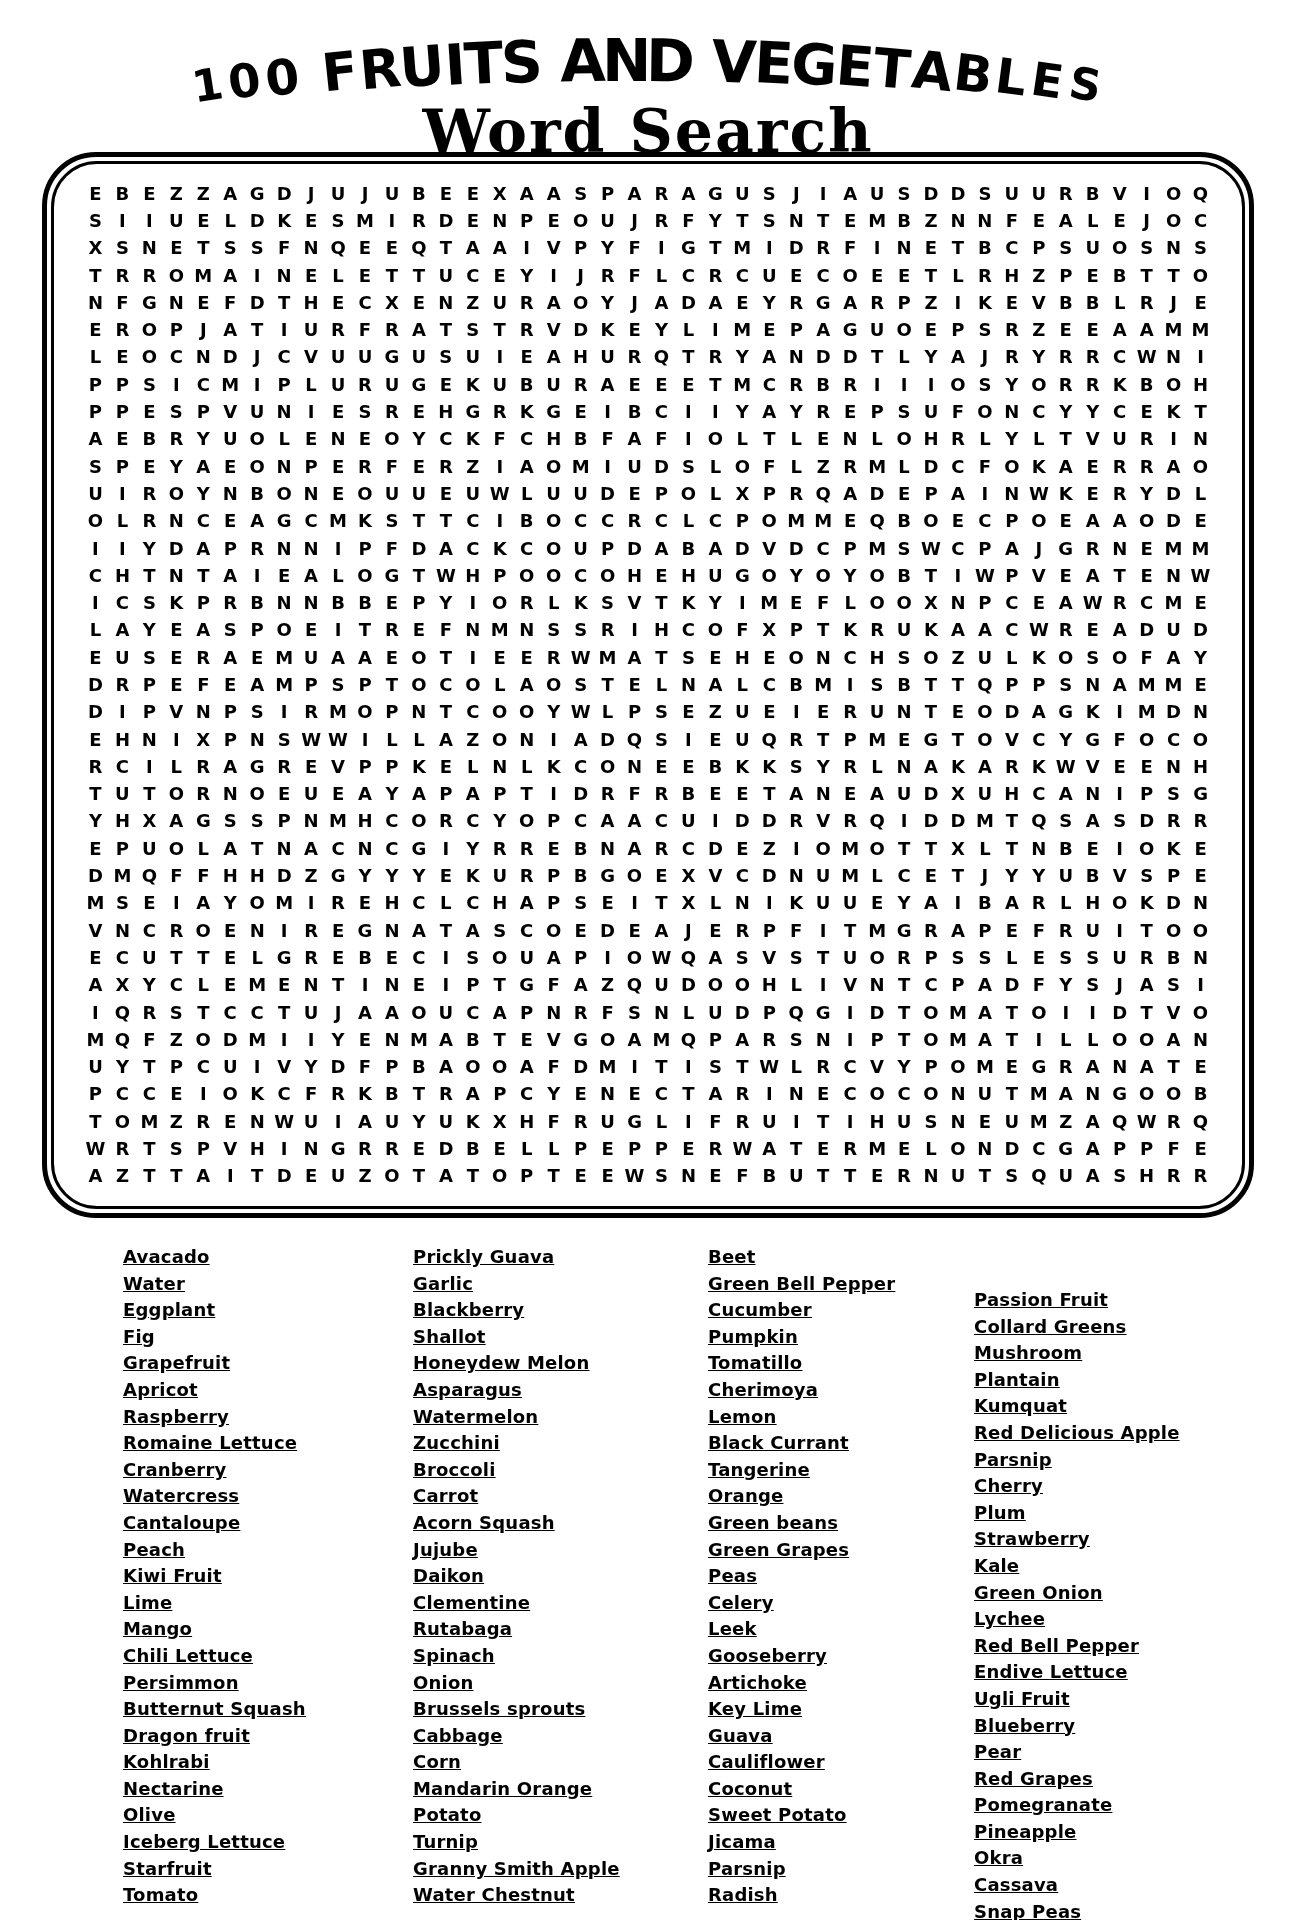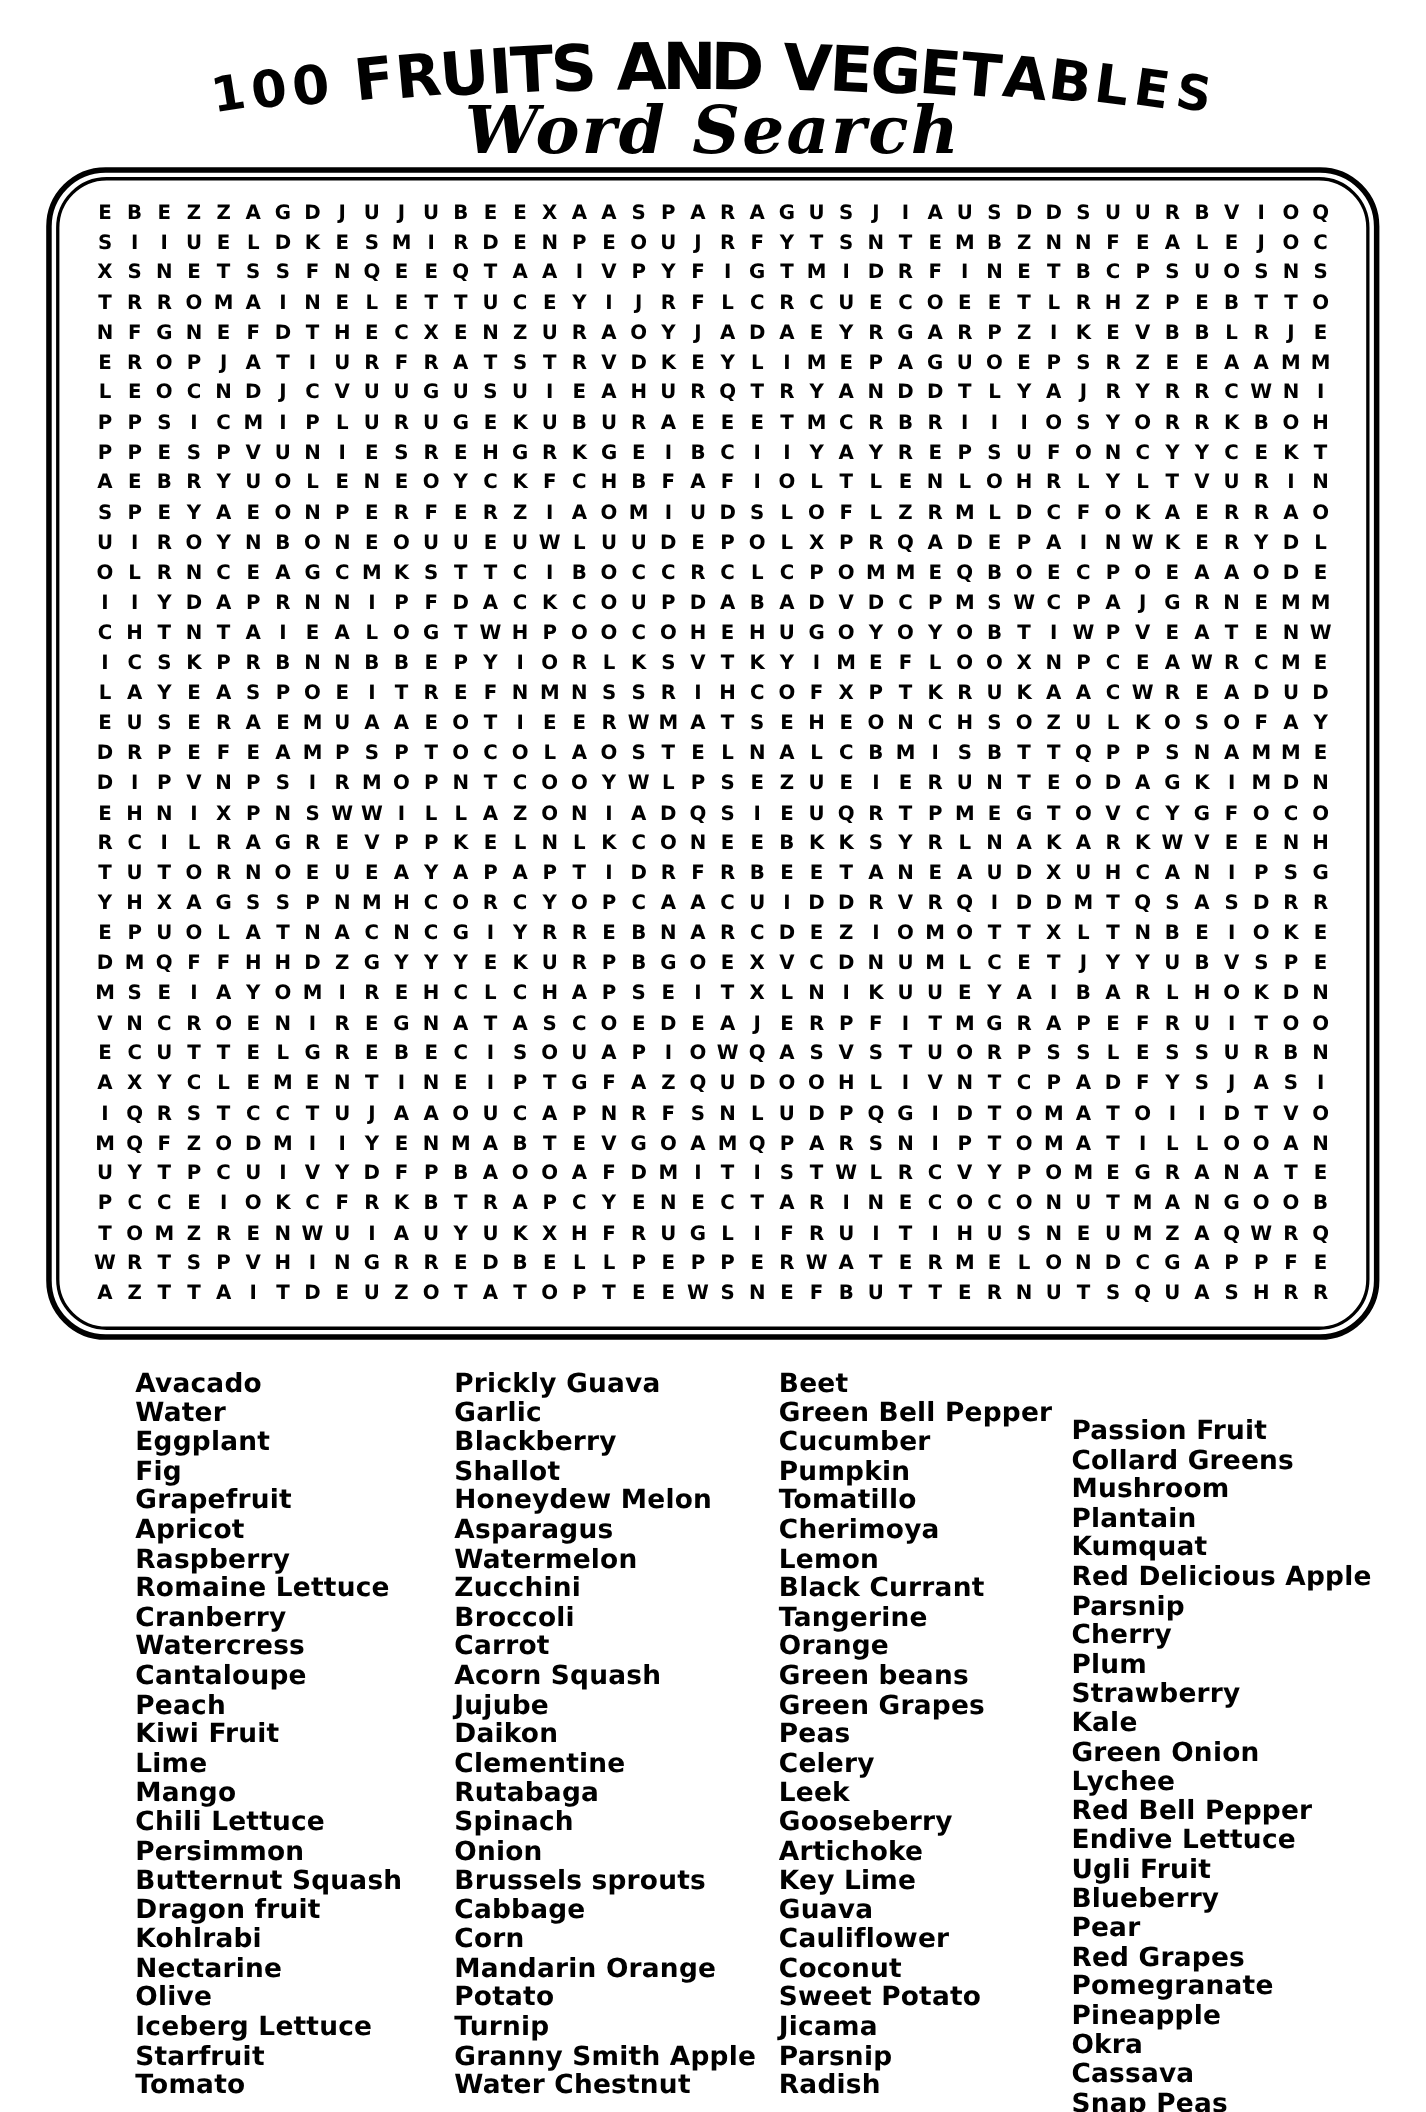--- a/index.html
+++ b/index.html
@@ -12,23 +12,23 @@
 
   
   #title {
     position:absolute; top:56px; left:0; width:100%;
     text-align:center; white-space:pre;
     font-weight:bold; font-size:50px; letter-spacing:3px;
     color:#000;
   }
   #title span { display:inline-block; }
   #subtitle {
-    position:absolute; top:84px; left:0; width:100%;
+    position:absolute; top:96px; left:0; width:100%;
     text-align:center;
-    font-family:"DejaVu Serif", serif; font-style:italic; font-weight:bold;
+    font-family:"DejaVu Serif", serif; font-weight:bold;
     font-size:60px; letter-spacing:2px;
   }
 
   
   .frame-outer {
     position:absolute; top:152px; left:42px;
     width:1202px; height:1056px;
     border:5px solid #000; border-radius:54px;
     background:#fff;
   }
@@ -44,22 +44,22 @@
   }
   .grid-area .cell {
     display:flex; align-items:center; justify-content:center;
     font-size:18px; font-weight:bold; line-height:1;
   }
 
   
   #word-list { position:absolute; top:1244px; left:0; width:100%; height:676px; }
   .word-col {
     position:absolute; top:0;
-    font-size:24px; font-weight:bold; line-height:26.6px;
-    letter-spacing:0.2px; white-space:nowrap;
+    font-size:18px; font-weight:bold; line-height:26.6px;
+    letter-spacing:0.2px; white-space:nowrap;text-decoration:underline;
   }
   .word-col:nth-child(1){ left:123px; }
   .word-col:nth-child(2){ left:413px; }
   .word-col:nth-child(3){ left:708px; }
   .word-col:nth-child(4){ left:974px;margin-top:43px; }
 </style>
 </head>
 <body>
 
 <div id="title"><span style="transform: translateY(0px) rotate(-9deg) scale(0.88);">1</span><span style="transform: translateY(-3.8px) rotate(-8.3deg) scale(0.928);">0</span><span style="transform: translateY(-7.3px) rotate(-7.5deg) scale(0.972);">0</span><span style="transform: translateY(-10.5px) rotate(-6.8deg) scale(1.011);"> </span><span style="transform: translateY(-13.3px) rotate(-6deg) scale(1.047);">F</span><span style="transform: translateY(-15.8px) rotate(-5.2deg) scale(1.078);">R</span><span style="transform: translateY(-18px) rotate(-4.5deg) scale(1.105);">U</span><span style="transform: translateY(-19.8px) rotate(-3.7deg) scale(1.128);">I</span><span style="transform: translateY(-21.3px) rotate(-3deg) scale(1.147);">T</span><span style="transform: translateY(-22.5px) rotate(-2.3deg) scale(1.161);">S</span><span style="transform: translateY(-23.3px) rotate(-1.5deg) scale(1.172);"> </span><span style="transform: translateY(-23.8px) rotate(-0.8deg) scale(1.178);">A</span><span style="transform: translateY(-24px) rotate(0deg) scale(1.18);">N</span><span style="transform: translateY(-23.8px) rotate(0.7deg) scale(1.178);">D</span><span style="transform: translateY(-23.3px) rotate(1.5deg) scale(1.172);"> </span><span style="transform: translateY(-22.5px) rotate(2.3deg) scale(1.161);">V</span><span style="transform: translateY(-21.3px) rotate(3deg) scale(1.147);">E</span><span style="transform: translateY(-19.8px) rotate(3.8deg) scale(1.128);">G</span><span style="transform: translateY(-18px) rotate(4.5deg) scale(1.105);">E</span><span style="transform: translateY(-15.8px) rotate(5.2deg) scale(1.078);">T</span><span style="transform: translateY(-13.3px) rotate(6deg) scale(1.047);">A</span><span style="transform: translateY(-10.5px) rotate(6.8deg) scale(1.011);">B</span><span style="transform: translateY(-7.3px) rotate(7.5deg) scale(0.972);">L</span><span style="transform: translateY(-3.8px) rotate(8.3deg) scale(0.928);">E</span><span style="transform: translateY(0px) rotate(9deg) scale(0.88);">S</span></div>

